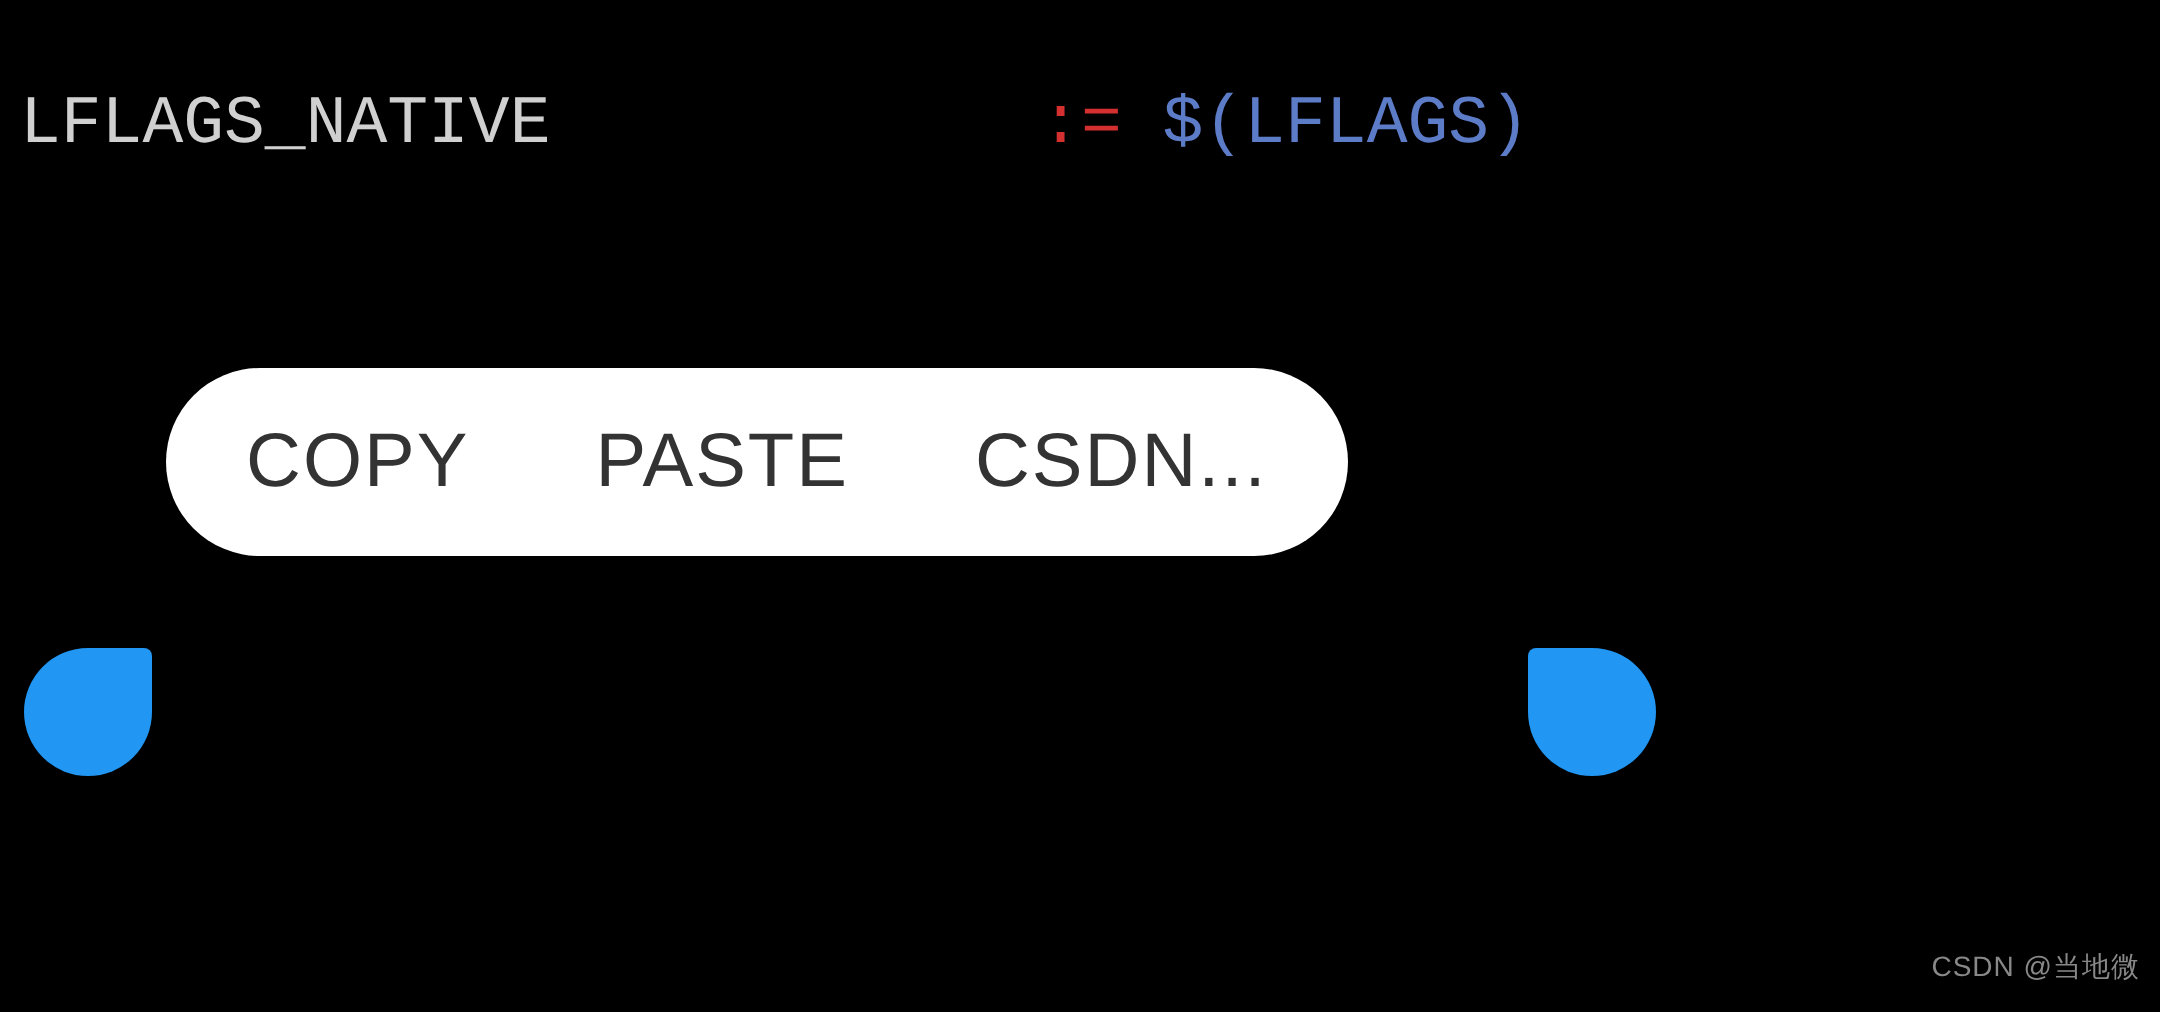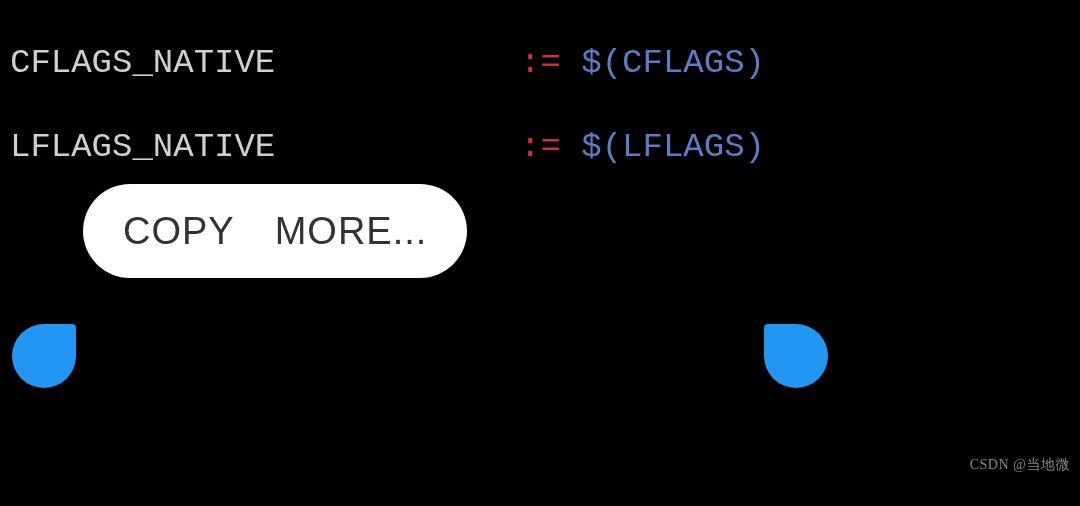--- a/index.html
+++ b/index.html
@@ -26,21 +26,21 @@
   .context-menu {
     position: absolute;
     left: 83px;
     top: 184px;
     background: #ffffff;
     border-radius: 48px;
     height: 94px;
     display: flex;
     align-items: center;
     padding: 0 40px;
-    gap: 40px;
+    gap: 63px;
     z-index: 10;
     box-shadow: 0 2px 8px rgba(0,0,0,0.3);
   }
   .context-item {
     font-family: Arial, Helvetica, sans-serif;
     font-size: 38px;
     color: #333333;
     letter-spacing: 1px;
     white-space: nowrap;
   }
@@ -58,42 +58,42 @@
     border-top-right-radius: 4px;
   }
   .handle-right {
     left: 764px;
     top: 324px;
     border-top-left-radius: 4px;
   }
   .watermark {
     position: absolute;
     right: 10px;
-    bottom: 20px;
-    font-family: Liberation Serif, serif;
+    bottom: 2px;
+    font-family: Liberation Sans, sans-serif;
     font-size: 14px;
     color: #888888;
     letter-spacing: 0.5px;
   }
 </style>
 </head>
 <body>
 
 <div class="code-area">
-<span class="line"><span class="tok-white">CFLAGS_NATIVE            </span><span class="tok-red">:=</span><span class="tok-blue"> $(CFLAGS)</span></span>
 <span class="line"><span class="tok-white">LFLAGS_NATIVE            </span><span class="tok-red">:=</span><span class="tok-blue"> $(LFLAGS)</span></span>
 
 
 
 
 
 
 </div>
 
 <div class="handle handle-left"></div>
 <div class="handle handle-right"></div>
 
 <div class="context-menu">
   <span class="context-item">COPY</span>
-  <span class="context-item">MORE...</span>
+  <span class="context-item">PASTE</span>
+  <span class="context-item">CSDN...</span>
 </div>
 
 <div class="watermark">CSDN @当地微</div>
 
 </body></html>

